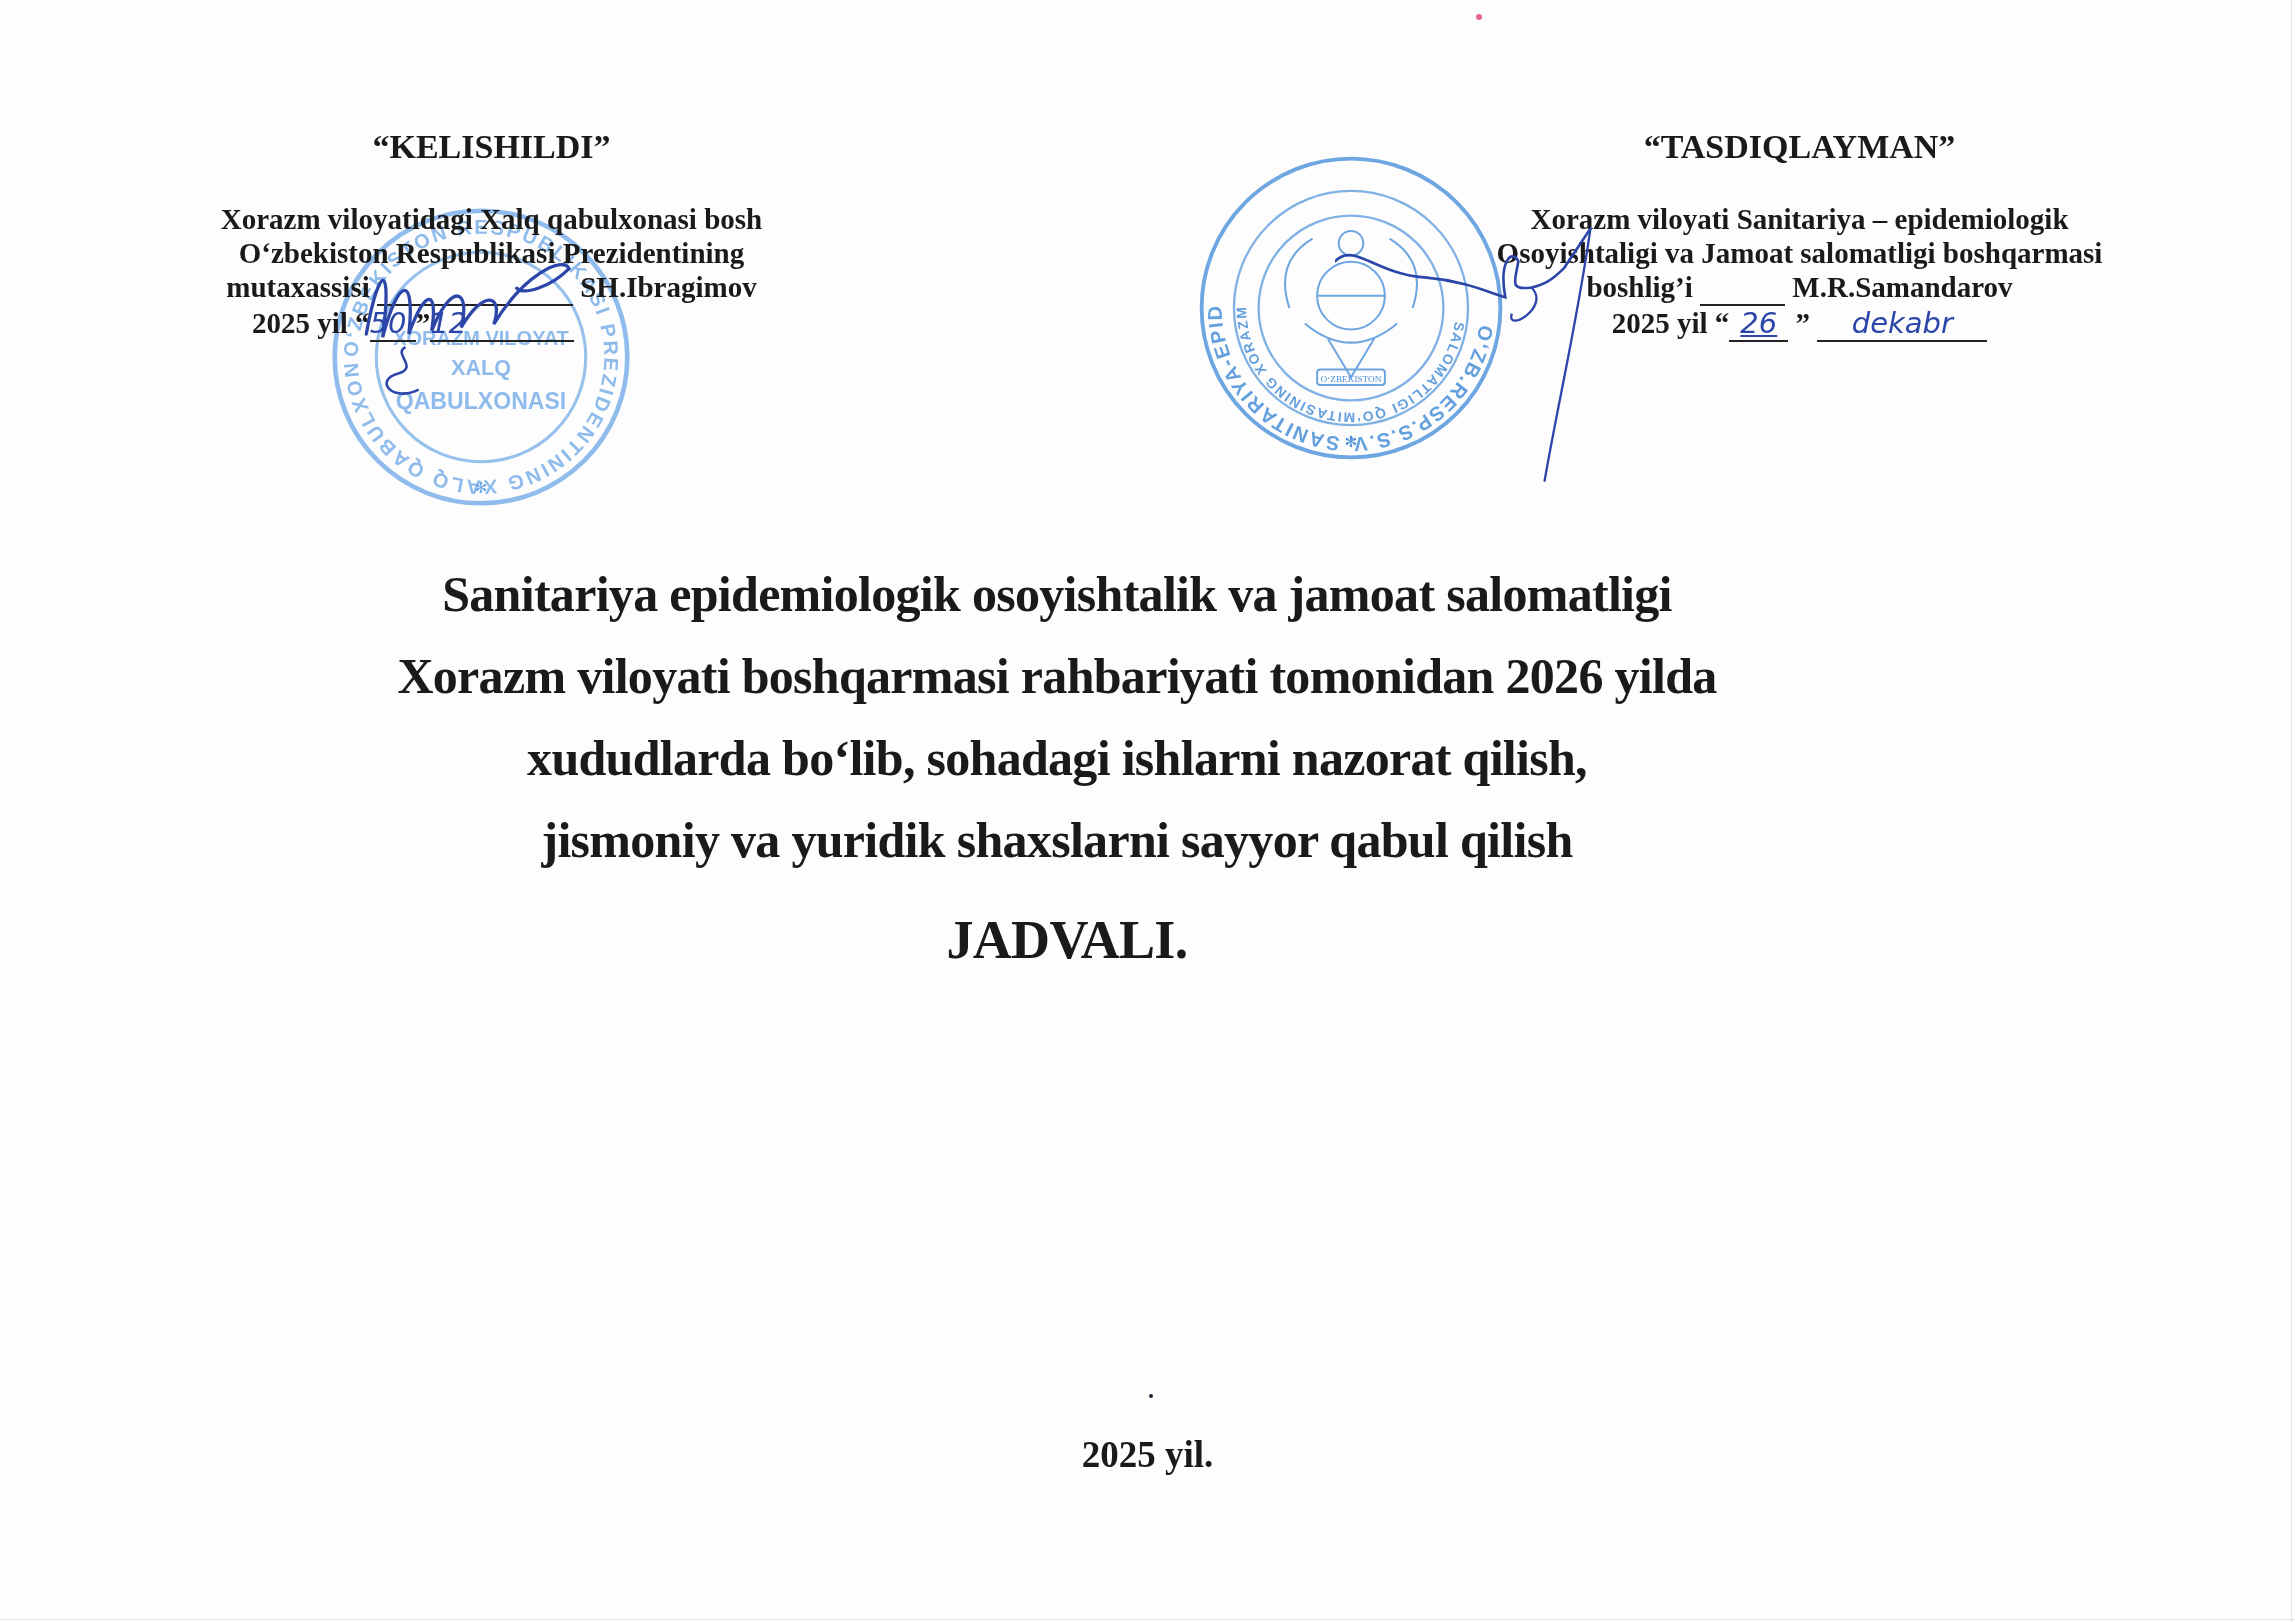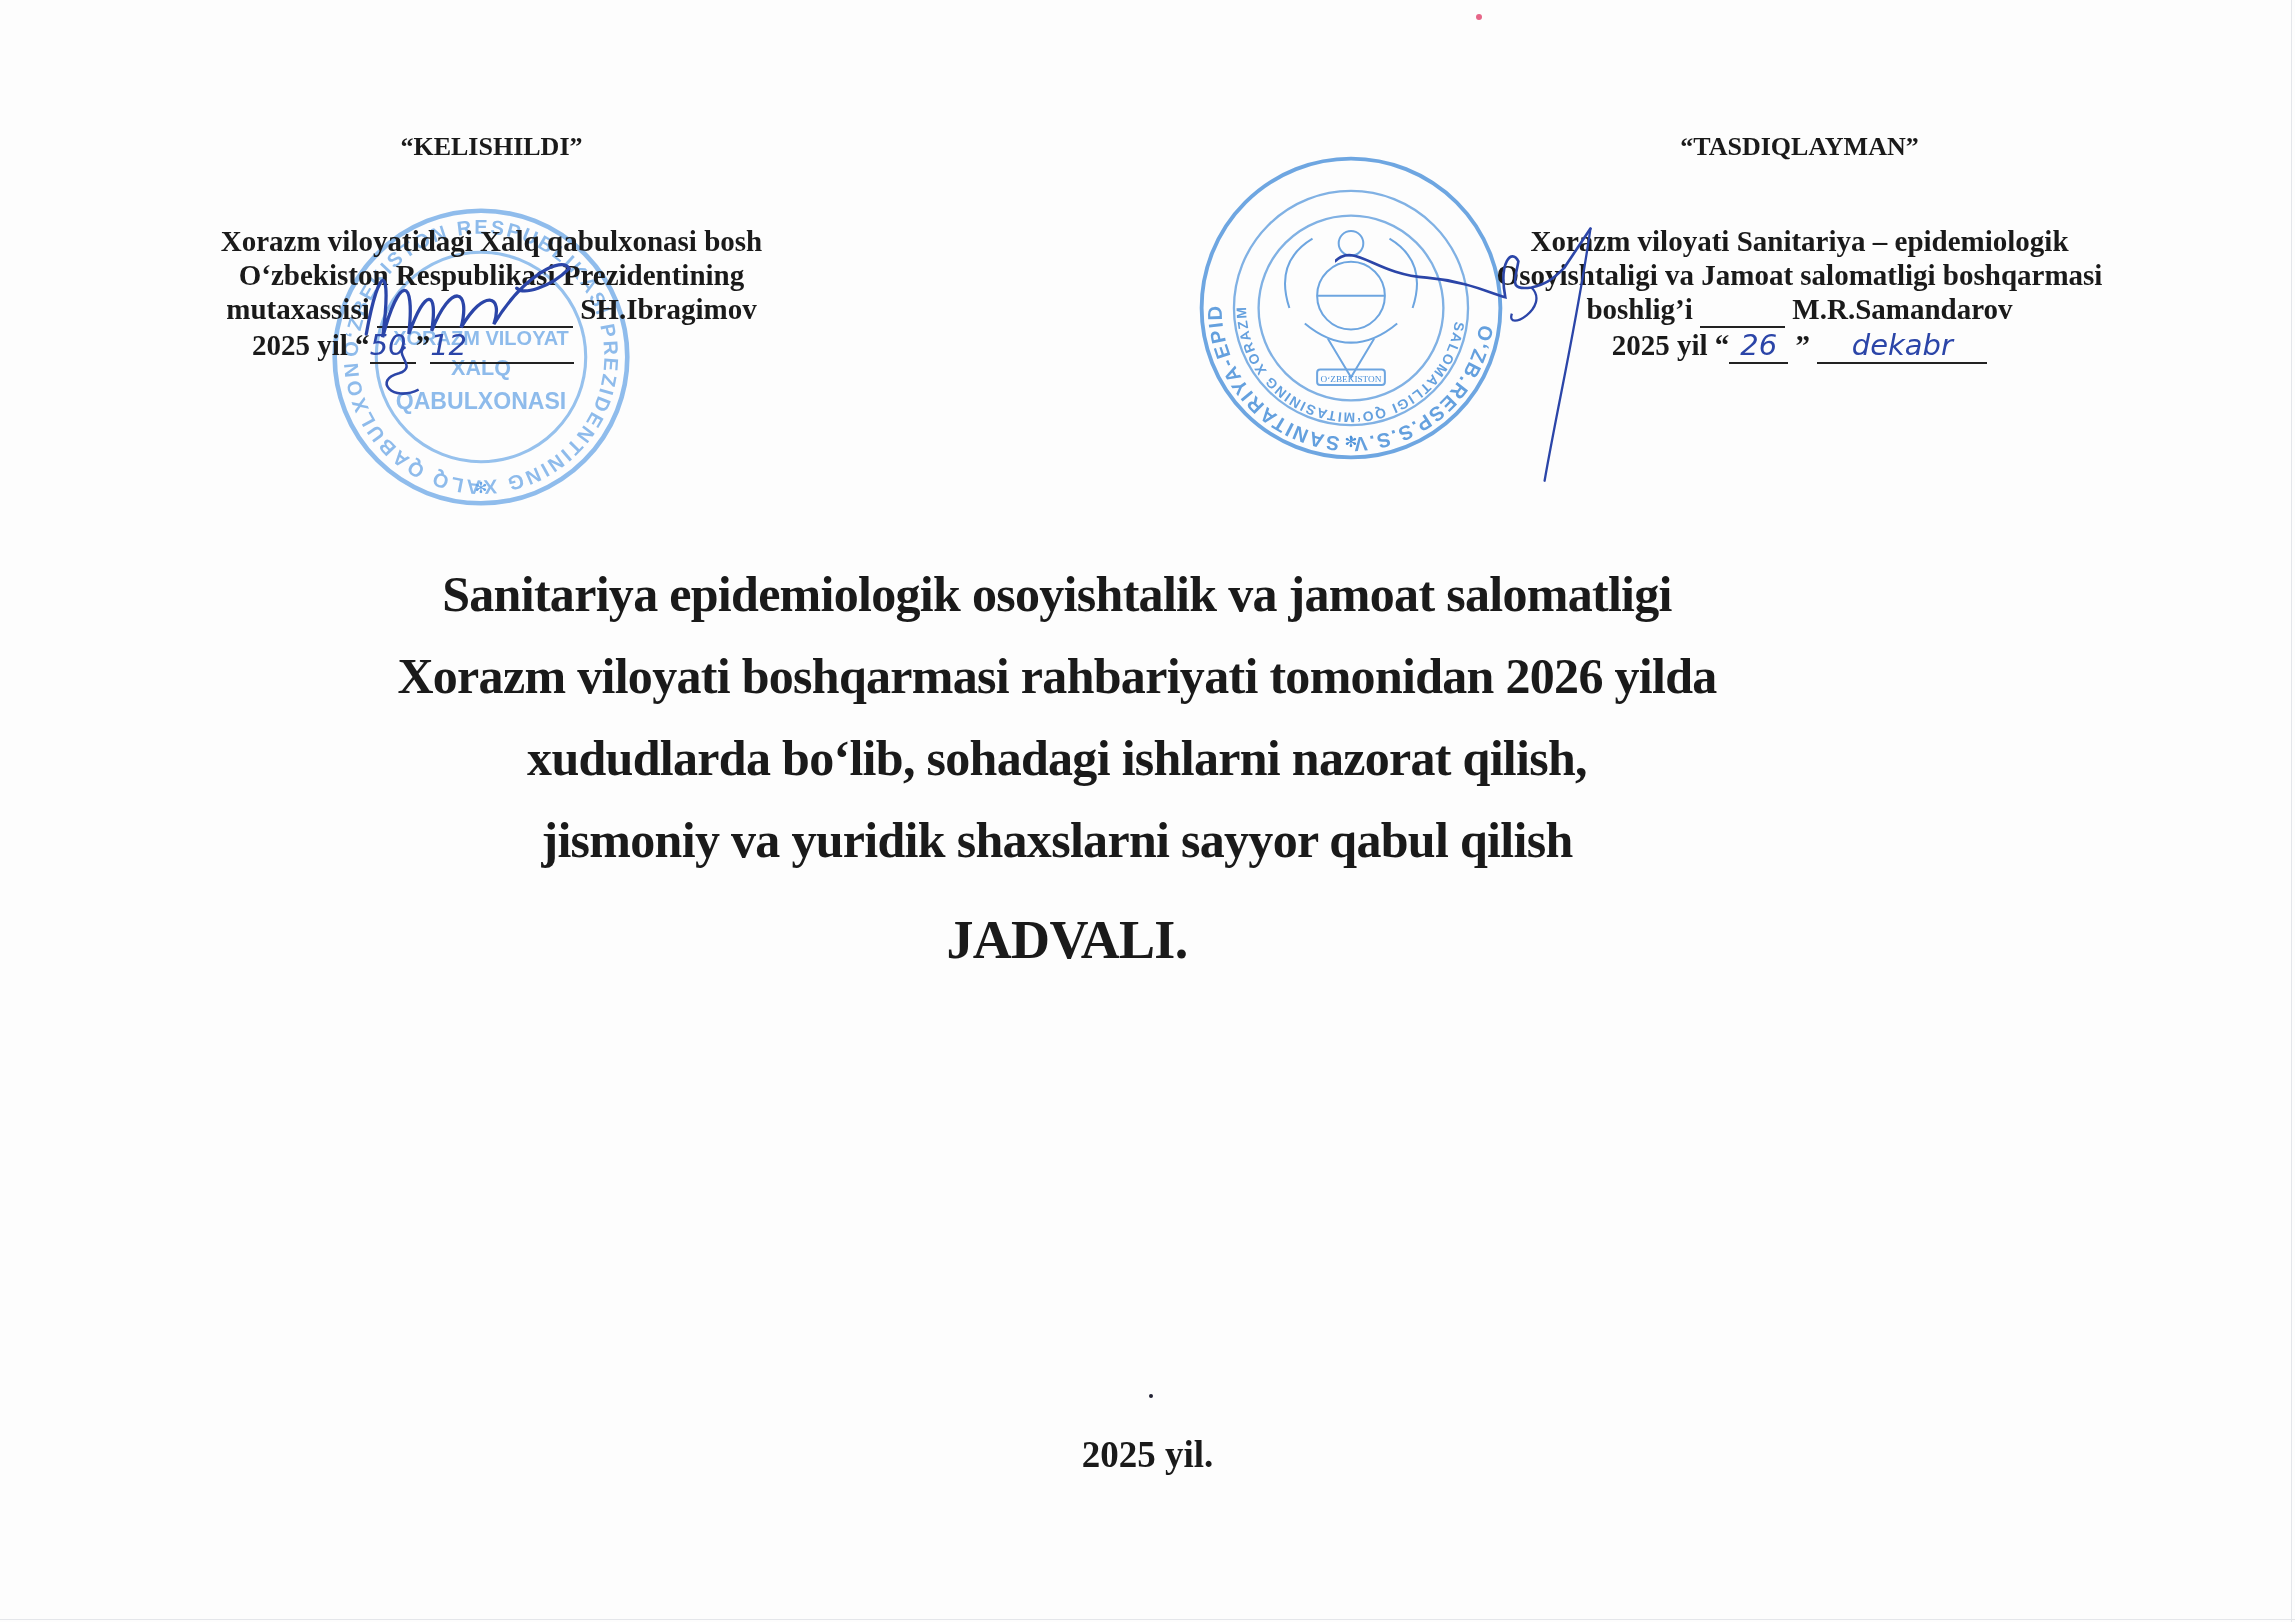--- a/index.html
+++ b/index.html
@@ -2,21 +2,21 @@
 <html style="font-size:10.5px"><head>
 <meta charset="utf-8">
 <style>
   html, body { margin:0; padding:0; background:#ffffff; }
   body { width:2295px; height:1623px; position:relative; overflow:hidden;
          font-family:"Liberation Serif","DejaVu Serif",serif; color:#1a1a1a; }
   .page { position:absolute; inset:0; background:#fdfdfd; }
   .frame-line { position:absolute; background:#e4e6ea; }
   .blk { position:absolute; text-align:center; font-weight:bold; }
   .approval { font-size:29px; line-height:34px; }
-  .approval .head { font-size:26px; margin-bottom:60px; }
+  .approval .head { font-size:34px; margin-bottom:38px; }
   .approval .line { white-space:nowrap; }
   .uline { display:inline-block; border-bottom:2px solid #222; vertical-align:baseline; }
   .hw { font-family:"DejaVu Sans",sans-serif; font-style:italic; font-weight:normal; color:#2b45a8; }
   .title { left:0; width:2114px; top:553px; font-size:50px; line-height:82px; letter-spacing:-0.7px; }
   .title .jadvali { font-size:54px; margin-top:18.3px;padding-left:20px; }
   .footer { left:0; width:2295px; top:1433px; font-size:37px; line-height:43px; }
   .stamp { position:absolute; border-radius:50%; }
   .stamp svg { width:100%; height:100%; }
   .sig { position:absolute; pointer-events:none; }
 </style>
@@ -90,21 +90,21 @@
   <div class="blk approval" style="left:1407px; top:130px; width:785px;">
     <div class="head">“TASDIQLAYMAN”</div>
     <div class="line">Xorazm viloyati Sanitariya – epidemiologik</div>
     <div class="line">Osoyishtaligi va Jamoat salomatligi boshqarmasi</div>
     <div class="line">
       <span>boshlig’i</span>
       <span class="uline" style="width:85px;">&nbsp;</span>
       <span>M.R.Samandarov</span>
     </div>
     <div class="line">
-      <span>2025 yil “</span><span class="uline hw" style="width:59px;">26</span><span> ”</span>&nbsp;<span class="uline hw" style="width:170px;">dekabr</span>
+      <span>2025 yil “</span><span class="uline hw" style="width:59px;text-decoration:underline;">26</span><span> ”</span>&nbsp;<span class="uline hw" style="width:170px;">dekabr</span>
     </div>
   </div>
 
   <svg class="sig" style="left:353px; top:249px; width:249px; height:157px;" viewBox="0 0 380 240">
     <path d="M20,130 C40,20 60,20 45,135 C70,40 95,40 85,130 C110,60 130,60 120,125 C150,50 180,60 165,120 C200,60 230,70 215,115 C260,40 320,10 330,30 C300,60 260,70 250,60" fill="none" stroke="#2b45a8" stroke-width="5" stroke-linecap="round"></path>
     <path d="M100,215 C60,235 30,200 70,190 C100,180 60,160 80,150" fill="none" stroke="#2b45a8" stroke-width="4"></path>
   </svg>
   <svg class="sig" style="left:1335px; top:222px; width:393px; height:262px;" viewBox="0 0 600 400">
     <path d="M0,60 C30,30 60,80 140,85 C200,90 240,110 260,115 C250,60 270,40 280,60 C275,90 265,105 300,100 C320,95 330,90 350,70 L390,10" fill="none" stroke="#2b45a8" stroke-width="4" stroke-linecap="round"></path>
     <path d="M390,10 C370,150 340,280 320,395" fill="none" stroke="#2b45a8" stroke-width="3.5" stroke-linecap="round"></path>

